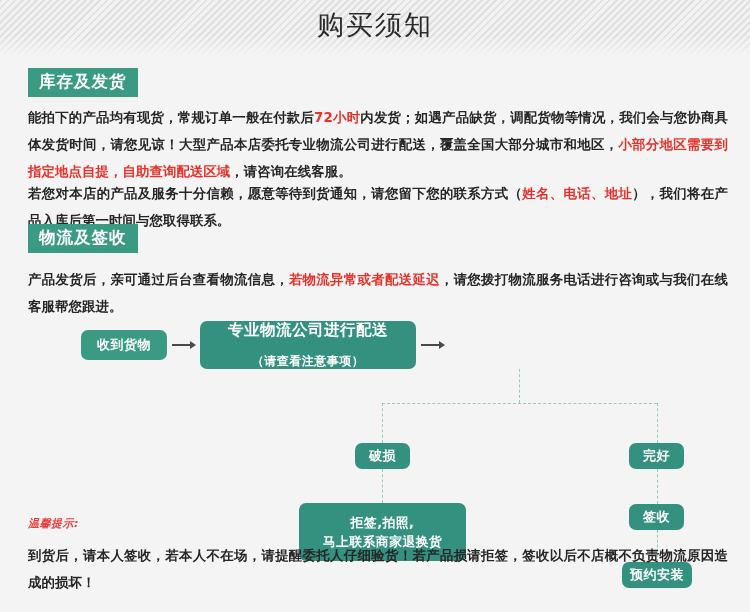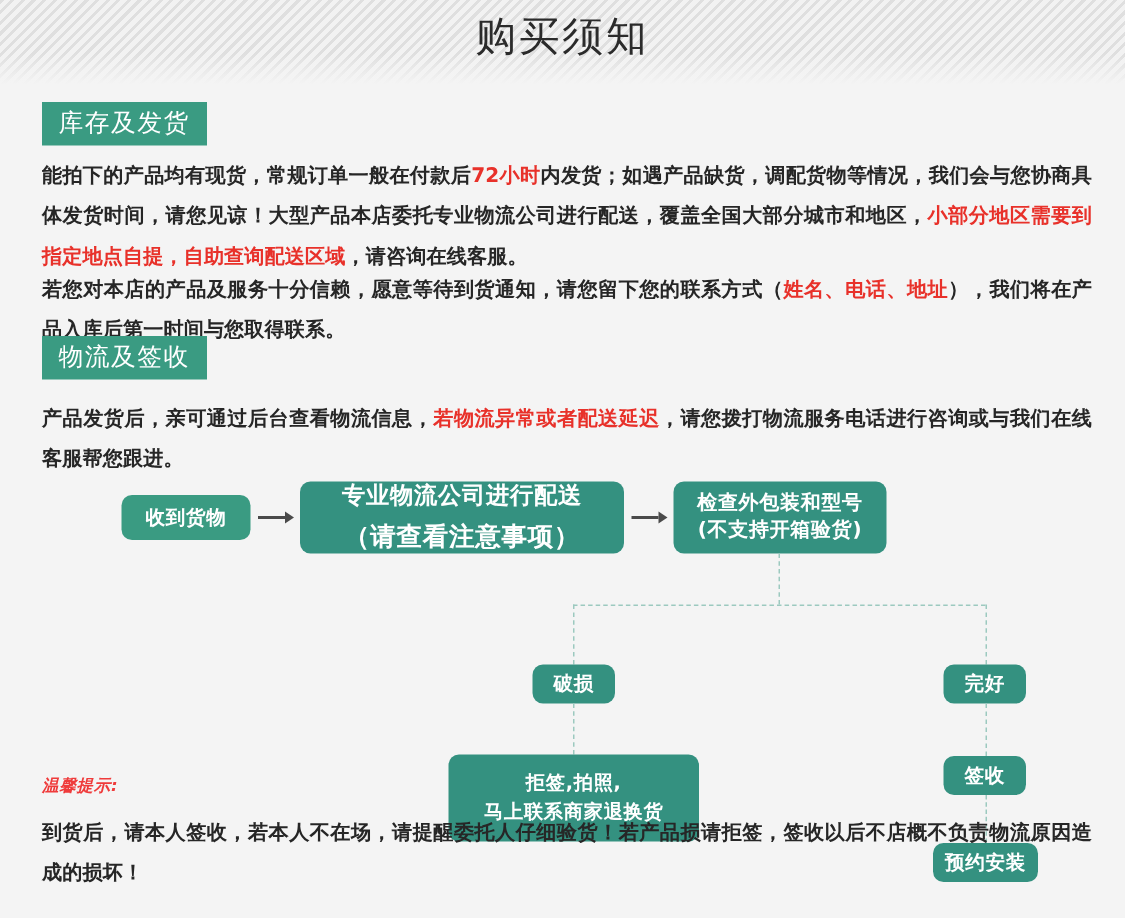--- a/index.html
+++ b/index.html
@@ -52,21 +52,21 @@
     font-weight: 400;
     z-index: 2;
   }
 
   
   .section-badge {
     display: inline-block;
     background: #3a9b82;
     color: #ffffff;
     font-size: 16.5px;
-    font-weight: normal;
+    font-weight: bold;
     letter-spacing: 1px;
     padding: 5px 11px 6px 11px;
     line-height: 1.12;
   }
 
   .sec1-badge-wrap { position: absolute; left: 28px; top: 68px; }
   .sec2-badge-wrap { position: absolute; left: 28px; top: 224px; }
 
   
   .para {
@@ -131,21 +131,21 @@
     background: #3a9b82;
   }
   
   .box-logistics {
     left: 188px; top: 6px;
     width: 216px; height: 48px;
     font-size: 15.5px;
     line-height: 1.25;
     justify-content: space-between;
   }
-  .box-logistics .l2 { font-size: 17px; font-weight: bold; margin-top: 1px; }
+  .box-logistics .l2 { font-size: 12px; font-weight: bold; margin-top: 1px; }
   
   .box-check {
     left: 437px; top: 6px;
     width: 142px; height: 48px;
     font-size: 13.3px;
     line-height: 1.35;
   }
   .box-check .l2 { font-size: 13.3px; }
   
   .box-damaged {
@@ -262,24 +262,20 @@
   <div class="fbox box-logistics">
     <span class="l1">专业物流公司进行配送</span>
     <span class="l2">（请查看注意事项）</span>
   </div>
 
   <div class="arrow arrow2">
     <span class="shaft"></span>
       <span class="head"></span>
   </div>
 
-  <div class="fbox box-check">
-    <span class="l1">检查外包装和型号</span>
-    <span class="l2">(不支持开箱验货)</span>
-  </div>
 
   <div class="dash-v d-check"></div>
   <div class="dash-h d-bus"></div>
   <div class="dash-v d-damaged"></div>
   <div class="dash-v d-intact"></div>
 
   <div class="fbox box-damaged">
     <span class="l1">破损</span>
   </div>
 

